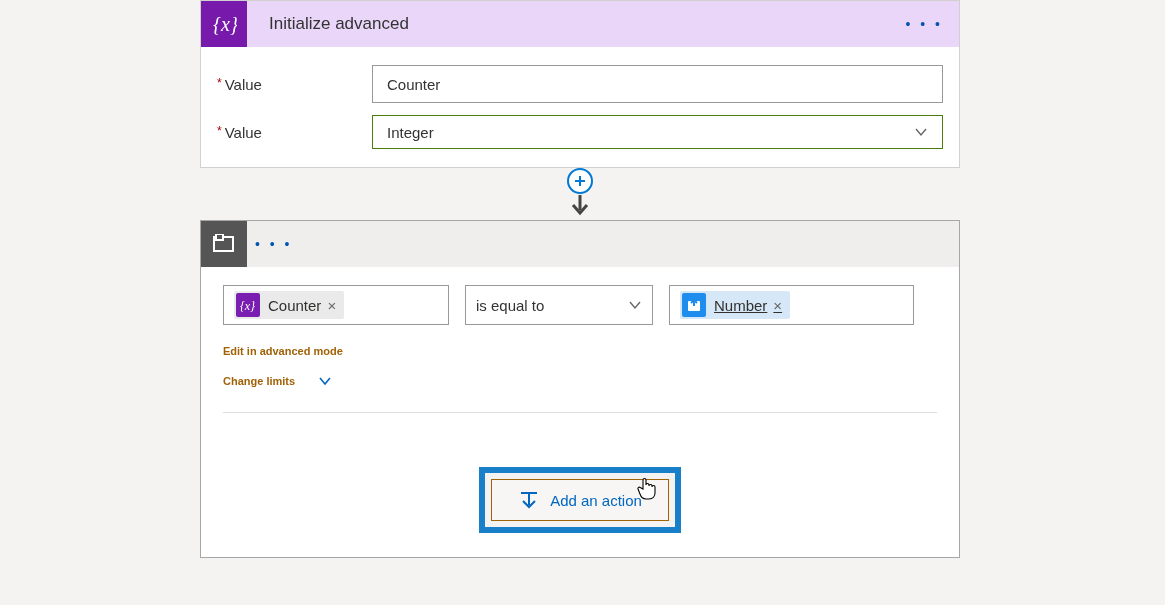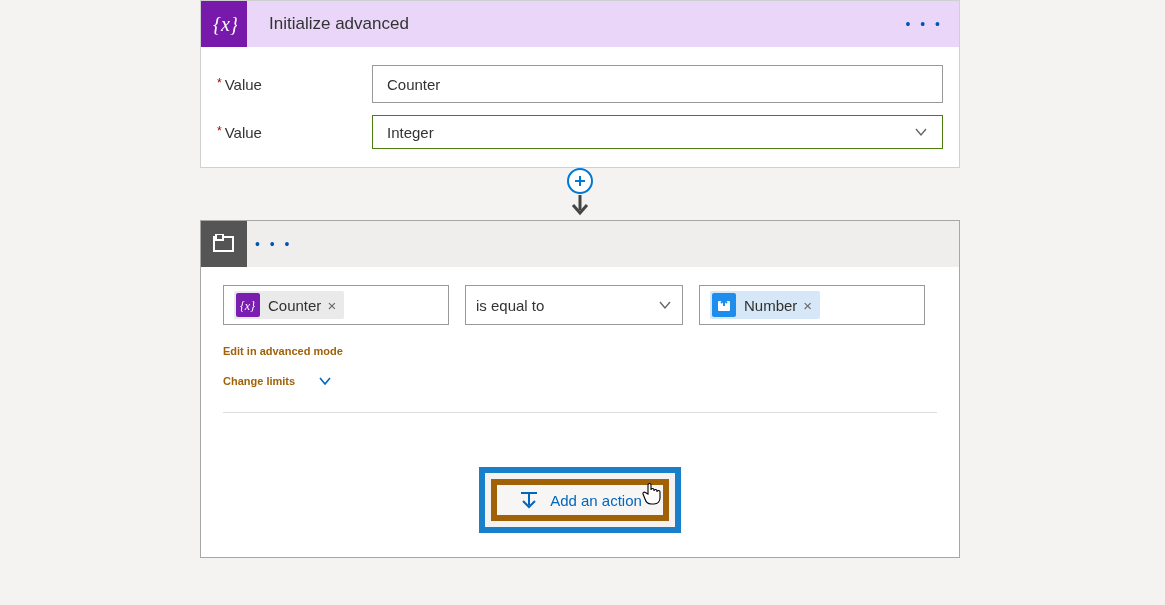--- a/index.html
+++ b/index.html
@@ -159,22 +159,22 @@
   }
   .cond-box {
     border: 1px solid #999;
     height: 40px;
     display: flex;
     align-items: center;
     padding: 0 10px;
     background: #fff;
   }
   .cond-box.left { width: 226px; }
-  .cond-box.mid { width: 218px; justify-content: space-between; cursor: pointer; }
-  .cond-box.right { width: 226px; }
+  .cond-box.mid { width: 188px; justify-content: space-between; cursor: pointer; }
+  .cond-box.right { width: 245px; text-decoration: underline; }
 
   .token {
     display: inline-flex;
     align-items: center;
     height: 28px;
     background: #eaeaea;
     font-size: 15px;
     border-radius: 2px;
   }
   .token-icon {
@@ -220,21 +220,21 @@
     justify-content: center;
     margin-top: 54px;
   }
   .highlight-box {
     border: 6px solid #1a7fc9;
     padding: 6px;
     background: #f4f3f2;
   }
   .add-action-btn {
     background: #f7f6f5;
-    border: 6px solid #a16207;
+    border: 1px solid #a16207;
     height: 42px;
     width: 178px;
     display: flex;
     align-items: center;
     justify-content: center;
     gap: 10px;
     cursor: pointer;
   }
   .add-action-btn span.lbl {
     color: #0066c0;

